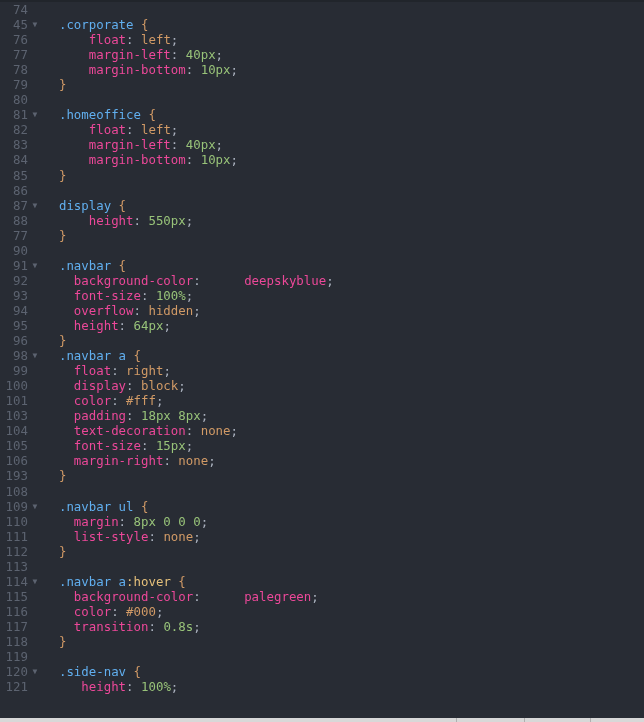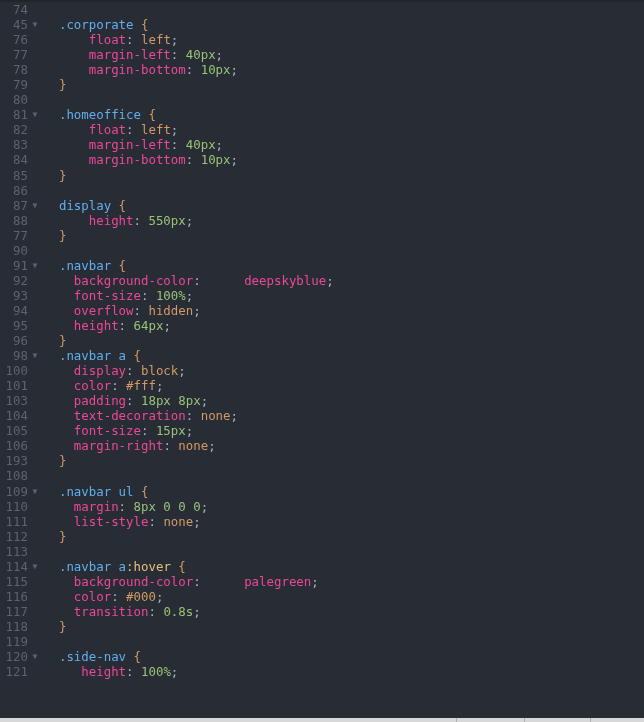--- a/index.html
+++ b/index.html
@@ -124,20 +124,21 @@
       <div class="line"><div class="gutter">88</div><div class="fold blank"></div><div class="code"><span class="punc">      </span><span class="prop">height</span><span class="punc">: </span><span class="num">550px</span><span class="punc">;</span></div></div>
       <div class="line"><div class="gutter">77</div><div class="fold blank"></div><div class="code"><span class="punc">  </span><span class="brace">}</span></div></div>
       <div class="line"><div class="gutter">90</div><div class="fold blank"></div><div class="code"></div></div>
       <div class="line"><div class="gutter">91</div><div class="fold">▼</div><div class="code"><span class="punc">  </span><span class="sel">.navbar</span><span class="punc"> </span><span class="brace">{</span></div></div>
       <div class="line"><div class="gutter">92</div><div class="fold blank"></div><div class="code"><span class="punc">    </span><span class="prop">background-color</span><span class="punc">: </span><span class="named">deepskyblue</span><span class="punc">;</span></div></div>
       <div class="line"><div class="gutter">93</div><div class="fold blank"></div><div class="code"><span class="punc">    </span><span class="prop">font-size</span><span class="punc">: </span><span class="num">100%</span><span class="punc">;</span></div></div>
       <div class="line"><div class="gutter">94</div><div class="fold blank"></div><div class="code"><span class="punc">    </span><span class="prop">overflow</span><span class="punc">: </span><span class="kw">hidden</span><span class="punc">;</span></div></div>
       <div class="line"><div class="gutter">95</div><div class="fold blank"></div><div class="code"><span class="punc">    </span><span class="prop">height</span><span class="punc">: </span><span class="num">64px</span><span class="punc">;</span></div></div>
       <div class="line"><div class="gutter">96</div><div class="fold blank"></div><div class="code"><span class="punc">  </span><span class="brace">}</span></div></div>
       <div class="line"><div class="gutter">98</div><div class="fold">▼</div><div class="code"><span class="punc">  </span><span class="sel">.navbar</span><span class="punc"> </span><span class="sel">a</span><span class="punc"> </span><span class="brace">{</span></div></div>
+      <div class="line"><div class="gutter">99</div><div class="fold blank"></div><div class="code"><span class="punc">    </span><span class="prop">float</span><span class="punc">: </span><span class="kw">right</span><span class="punc">;</span></div></div>
       <div class="line"><div class="gutter">100</div><div class="fold blank"></div><div class="code"><span class="punc">    </span><span class="prop">display</span><span class="punc">: </span><span class="kw">block</span><span class="punc">;</span></div></div>
       <div class="line"><div class="gutter">101</div><div class="fold blank"></div><div class="code"><span class="punc">    </span><span class="prop">color</span><span class="punc">: </span><span class="kw">#fff</span><span class="punc">;</span></div></div>
       <div class="line"><div class="gutter">103</div><div class="fold blank"></div><div class="code"><span class="punc">    </span><span class="prop">padding</span><span class="punc">: </span><span class="num">18px 8px</span><span class="punc">;</span></div></div>
       <div class="line"><div class="gutter">104</div><div class="fold blank"></div><div class="code"><span class="punc">    </span><span class="prop">text-decoration</span><span class="punc">: </span><span class="kw">none</span><span class="punc">;</span></div></div>
       <div class="line"><div class="gutter">105</div><div class="fold blank"></div><div class="code"><span class="punc">    </span><span class="prop">font-size</span><span class="punc">: </span><span class="num">15px</span><span class="punc">;</span></div></div>
       <div class="line"><div class="gutter">106</div><div class="fold blank"></div><div class="code"><span class="punc">    </span><span class="prop">margin-right</span><span class="punc">: </span><span class="kw">none</span><span class="punc">;</span></div></div>
       <div class="line"><div class="gutter">193</div><div class="fold blank"></div><div class="code"><span class="punc">  </span><span class="brace">}</span></div></div>
       <div class="line"><div class="gutter">108</div><div class="fold blank"></div><div class="code"></div></div>
       <div class="line"><div class="gutter">109</div><div class="fold">▼</div><div class="code"><span class="punc">  </span><span class="sel">.navbar</span><span class="punc"> </span><span class="sel">ul</span><span class="punc"> </span><span class="brace">{</span></div></div>
       <div class="line"><div class="gutter">110</div><div class="fold blank"></div><div class="code"><span class="punc">    </span><span class="prop">margin</span><span class="punc">: </span><span class="num">8px 0 0 0</span><span class="punc">;</span></div></div>

